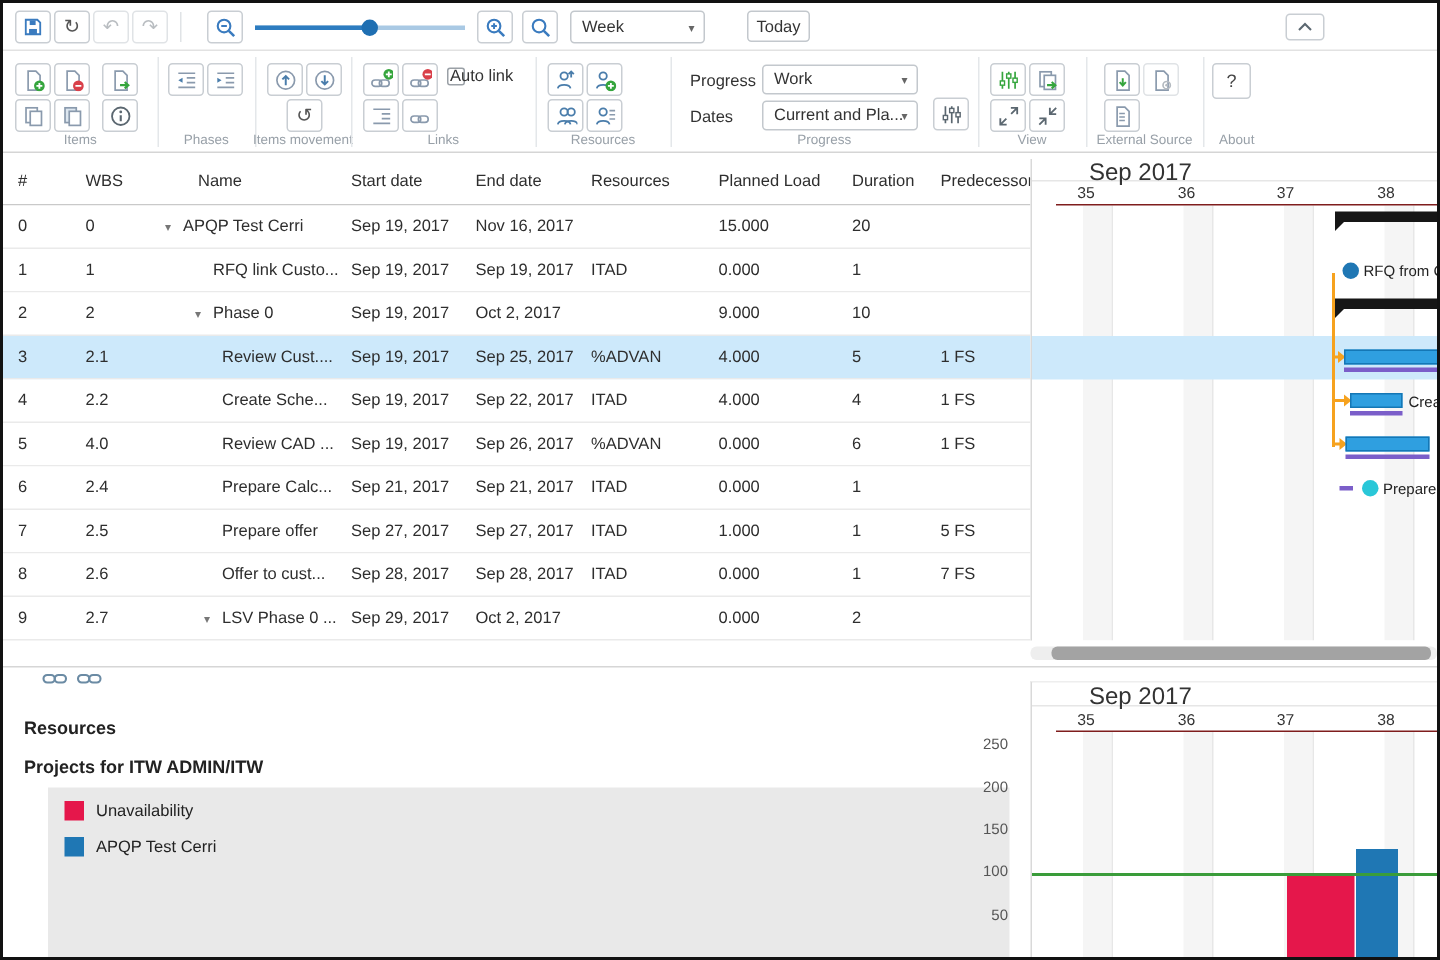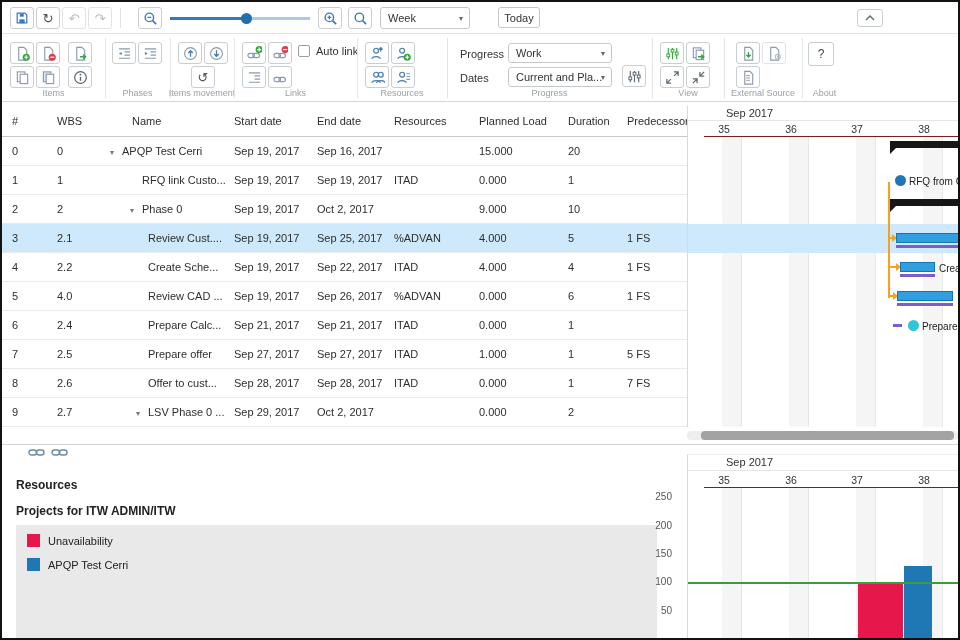--- a/index.html
+++ b/index.html
@@ -31,39 +31,39 @@
 .w5{width:85px;padding-left:2px}
 .w6{width:88px;padding-left:2px}
 .w7{width:60px;padding-left:3px}
 .w8{width:62px;padding-left:2px}
 .hname{padding-left:30px}
 .caret{display:inline-block;width:12px;font-size:8px;color:#777}
 .gpane{position:absolute;left:685px;top:104px;width:271px;height:321px;border-left:1px solid #d9d9d9;overflow:hidden;background:#fff}
 .gmonth{position:absolute;left:0;top:0;width:100%;height:15px;border-bottom:1px solid #e6e6e6}
 .gweeks{position:absolute;left:16px;top:15px;width:100%;height:16px;border-bottom:1px solid #7f1d1d}
 .gwk{position:absolute;top:2px;transform:translateX(-50%);font-size:10.5px;color:#333}
-.gmlabel{position:absolute;left:38px;top:1px;font-size:11px;color:#333}
+.gmlabel{position:absolute;left:38px;top:1px;font-size:16px;color:#333}
 .stripe{position:absolute;top:31px;bottom:0;width:19px;background:#f5f5f5}
 .gline{position:absolute;top:31px;bottom:0;width:1px;background:#e7e7e7}
 .hlrow{position:absolute;left:0;top:118px;width:100%;height:29px;background:#cde9fb}
 .sumbar{position:absolute;height:7px;background:#161616}
 .cap{position:absolute;width:0;height:0;border-top:6px solid #161616;border-right:6px solid transparent}
 .task{position:absolute;height:10px;background:#2f9fe0;border:1px solid #1477b5}
 .base{position:absolute;height:3px;background:#7b5ec9}
 .mile{position:absolute;width:11px;height:11px;border-radius:50%}
 .glab{position:absolute;font-size:10px;color:#222;white-space:nowrap}
 .ovline{position:absolute;width:2px;background:#f6a21e}
 .ostub{position:absolute;height:2px;background:#f6a21e}
 .oarr{position:absolute;width:0;height:0;border-top:4px solid transparent;border-bottom:4px solid transparent;border-left:5px solid #f6a21e}
 .sbtrack{position:absolute;left:685px;top:429px;width:271px;height:9px;background:#eee;border-radius:4px}
 .sbthumb{position:absolute;left:14px;top:0;width:253px;height:9px;background:#a3a3a3;border-radius:4px;cursor:pointer}
 .hdiv{position:absolute;left:0;top:442px;width:956px;height:1px;background:#d6d6d6}
 .b12{font-size:12px;font-weight:bold;color:#222;position:absolute;white-space:nowrap}
 .resbox{position:absolute;left:78px;top:468px;width:140px;height:29px;border:1px solid #b9bec4;border-radius:3px;background:#fff;font-size:11px;color:#333;display:flex;align-items:center;padding-left:8px;cursor:pointer}
-.legend{position:absolute;left:14px;top:523px;width:641px;height:113px;background:#e9e9e9}
+.legend{position:absolute;left:30px;top:523px;width:641px;height:113px;background:#e9e9e9}
 .lrow{position:absolute;left:11px;display:flex;align-items:center;gap:8px}
 .swatch{width:13px;height:13px;display:inline-block}
 .llabel{font-size:11px;color:#222}
 .hpane{position:absolute;left:685px;top:452px;width:271px;height:184px;border-left:1px solid #d9d9d9;border-top:1px solid #eee;background:#fff;overflow:hidden}
 .hstripe{position:absolute;top:33px;bottom:0;width:19px;background:#f5f5f5}
 .hgline{position:absolute;top:33px;bottom:0;width:1px;background:#e7e7e7}
 .ytick{position:absolute;width:30px;text-align:right;font-size:10px;color:#555}
 .refline{position:absolute;left:0;width:271px;height:2px;background:#3a9c3a}
 .hbar{position:absolute;bottom:0}
 </style>
@@ -265,21 +265,21 @@
           <use href="#i-plus" transform="translate(1,-8.2)"></use>
         </svg>
       </button>
     <button class="ib" style="left:266px;top:8px">
         <svg width="15" height="15" viewBox="0 0 16 16">
           <use href="#i-chain"></use>
           <use href="#i-minus" transform="translate(1,-8.2)"></use>
         </svg>
       </button>
     <span class="cb" style="left:296px;top:11px"></span>
-    <span class="lbl11" style="left:314px;top:11px">Auto link</span>
+    <span class="lbl11" style="left:298px;top:11px">Auto link</span>
     <button class="ib" style="left:240px;top:32px">
         <svg width="15" height="15" viewBox="0 0 16 16">
           <use href="#i-lines"></use>
         </svg>
       </button>
     <button class="ib" style="left:266px;top:32px">
         <svg width="15" height="15" viewBox="0 0 16 16">
           <use href="#i-chain"></use>
         </svg>
       </button>
@@ -391,21 +391,21 @@
     <div class="hc w6">Planned Load</div>
     <div class="hc w7">Duration</div>
     <div class="hc w8">Predecessors</div>
   </div>
 
   <div class="trow" style="top:135px">
     <div class="rc w0">0</div>
     <div class="rc w1">0</div>
     <div class="rc w2" style="padding-left:8px"><span class="caret">▾</span><span>APQP Test Cerri</span></div>
     <div class="rc w3">Sep 19, 2017</div>
-    <div class="rc w4">Sep 16, 2017</div>
+    <div class="rc w4">Nov 16, 2017</div>
     <div class="rc w5"></div>
     <div class="rc w6">15.000</div>
     <div class="rc w7">20</div>
     <div class="rc w8"></div>
   </div>
   <div class="trow" style="top:164px">
     <div class="rc w0">1</div>
     <div class="rc w1">1</div>
     <div class="rc w2" style="padding-left:40px"><span>RFQ link Custo...</span></div>
     <div class="rc w3">Sep 19, 2017</div>

